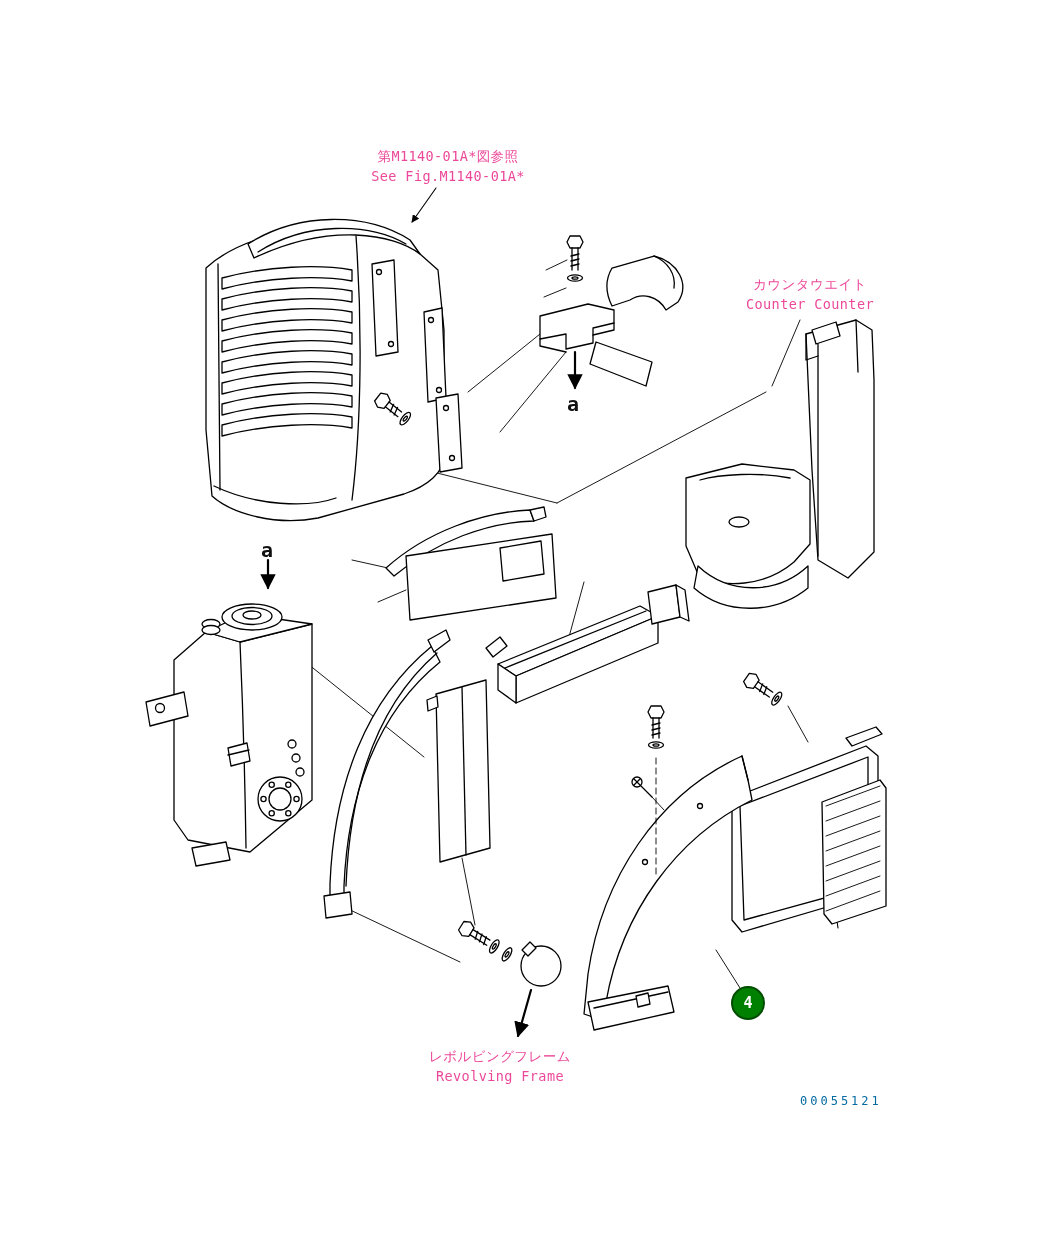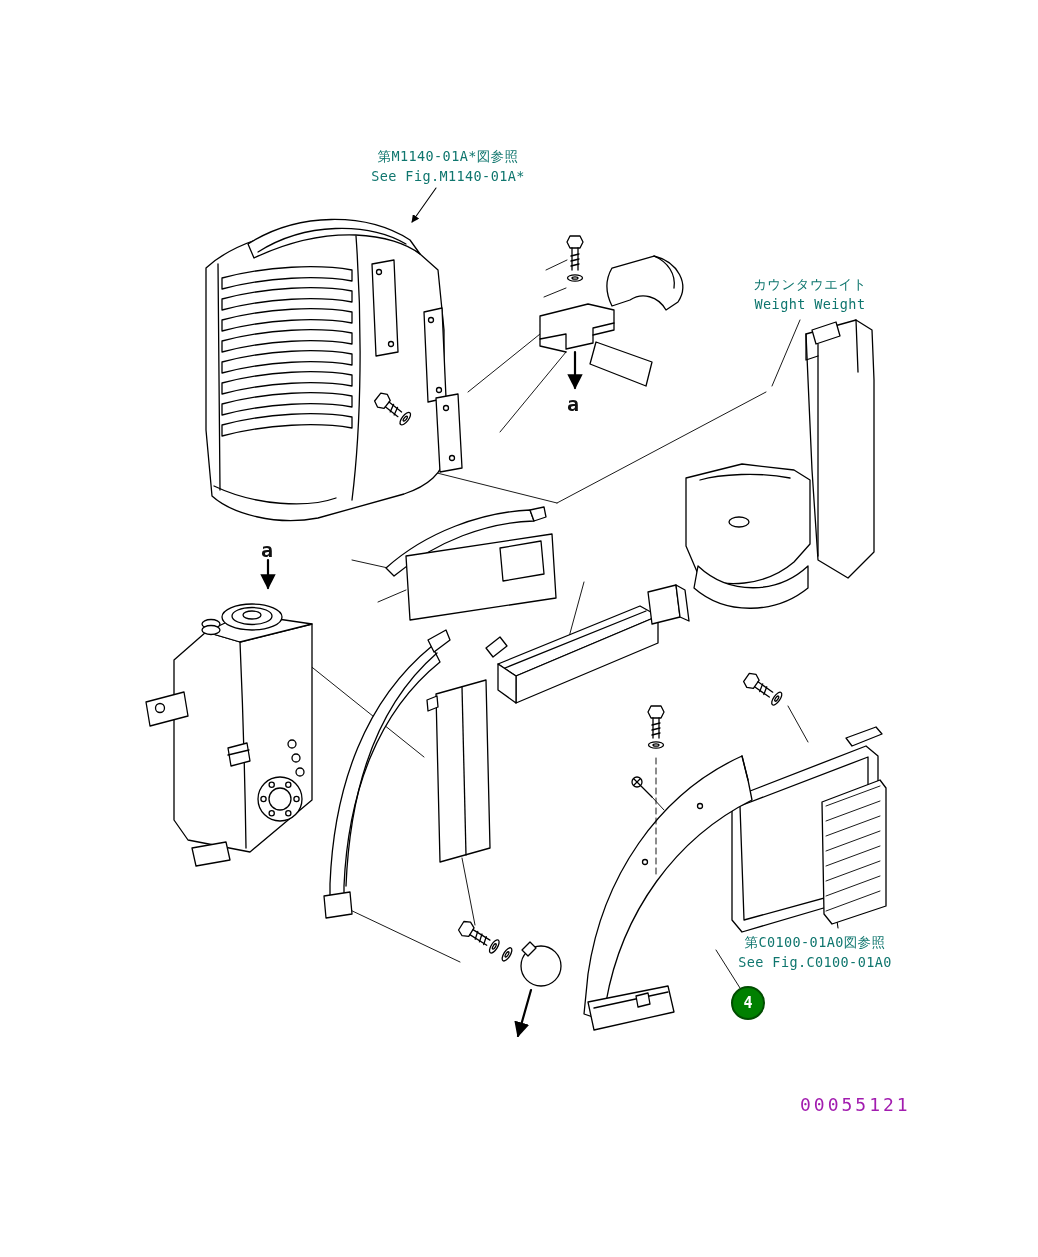--- a/index.html
+++ b/index.html
@@ -1,25 +1,25 @@
 <!DOCTYPE html>
 <html><head>
 <meta charset="utf-8">
 <style>
   html,body{margin:0;padding:0;background:#fff}
   .stage{position:relative;width:1038px;height:1257px;background:#fff;
          font-family:"DejaVu Sans Mono","Liberation Mono",monospace;overflow:hidden}
   .stage svg{position:absolute;left:0;top:0}
   .lbl{position:absolute;text-align:center;font-size:13.5px;letter-spacing:.4px;
-       color:#0f766e;line-height:1.5;white-space:nowrap}
+       color:#ec4899;line-height:1.5;white-space:nowrap}
   .lbl-a{position:absolute;font-size:20px;font-weight:bold;color:#111}
   .callout{position:absolute;width:34px;height:34px;border-radius:50%;background:#008000;
            color:#fff;display:flex;align-items:center;justify-content:center;
            font-size:15px;font-weight:bold;border:2px solid #004d00;box-sizing:border-box;cursor:pointer}
-  .docnum{position:absolute;font-size:18px;letter-spacing:3px;color:#a21caf}
+  .docnum{position:absolute;font-size:12px;letter-spacing:3px;color:#0369a1}
 </style>
 </head>
 <body>
 
 <div class="stage">
 
   <svg width="1038" height="1257" viewBox="0 0 1038 1257" stroke="#000" fill="none" stroke-width="1.3" stroke-linejoin="round" stroke-linecap="round">
     <defs>
       <marker id="arr" viewBox="0 0 10 10" refX="9" refY="5" markerWidth="7" markerHeight="7" orient="auto-start-reverse">
         <path d="M0,0 L10,5 L0,10 Z" fill="#000" stroke="none"></path>
@@ -240,30 +240,30 @@
     </g>
   </svg>
 
   <div class="lbl" style="left:350px;top:146px;width:196px">
     <div>第M1140-01A*図参照</div>
     <div>See Fig.M1140-01A*</div>
   </div>
 
   <div class="lbl" style="left:735px;top:274px;width:150px">
     <div>カウンタウエイト</div>
-    <div>Weight Weight</div>
+    <div>Counter Counter</div>
   </div>
 
   <div class="lbl-a" style="left:567px;top:392px">a</div>
   <div class="lbl-a" style="left:261px;top:538px">a</div>
 
 
-
-  <div class="lbl" style="left:725px;top:932px;width:180px">
-    <div>第C0100-01A0図参照</div>
-    <div>See Fig.C0100-01A0</div>
+  <div class="lbl" style="left:420px;top:1046px;width:160px">
+    <div>レボルビングフレーム</div>
+    <div>Revolving Frame</div>
   </div>
 
+
   <div class="callout" style="left:731px;top:986px">4</div>
 
   <div class="docnum" style="left:800px;top:1094px">00055121</div>
 
 </div>
 
 </body></html>

